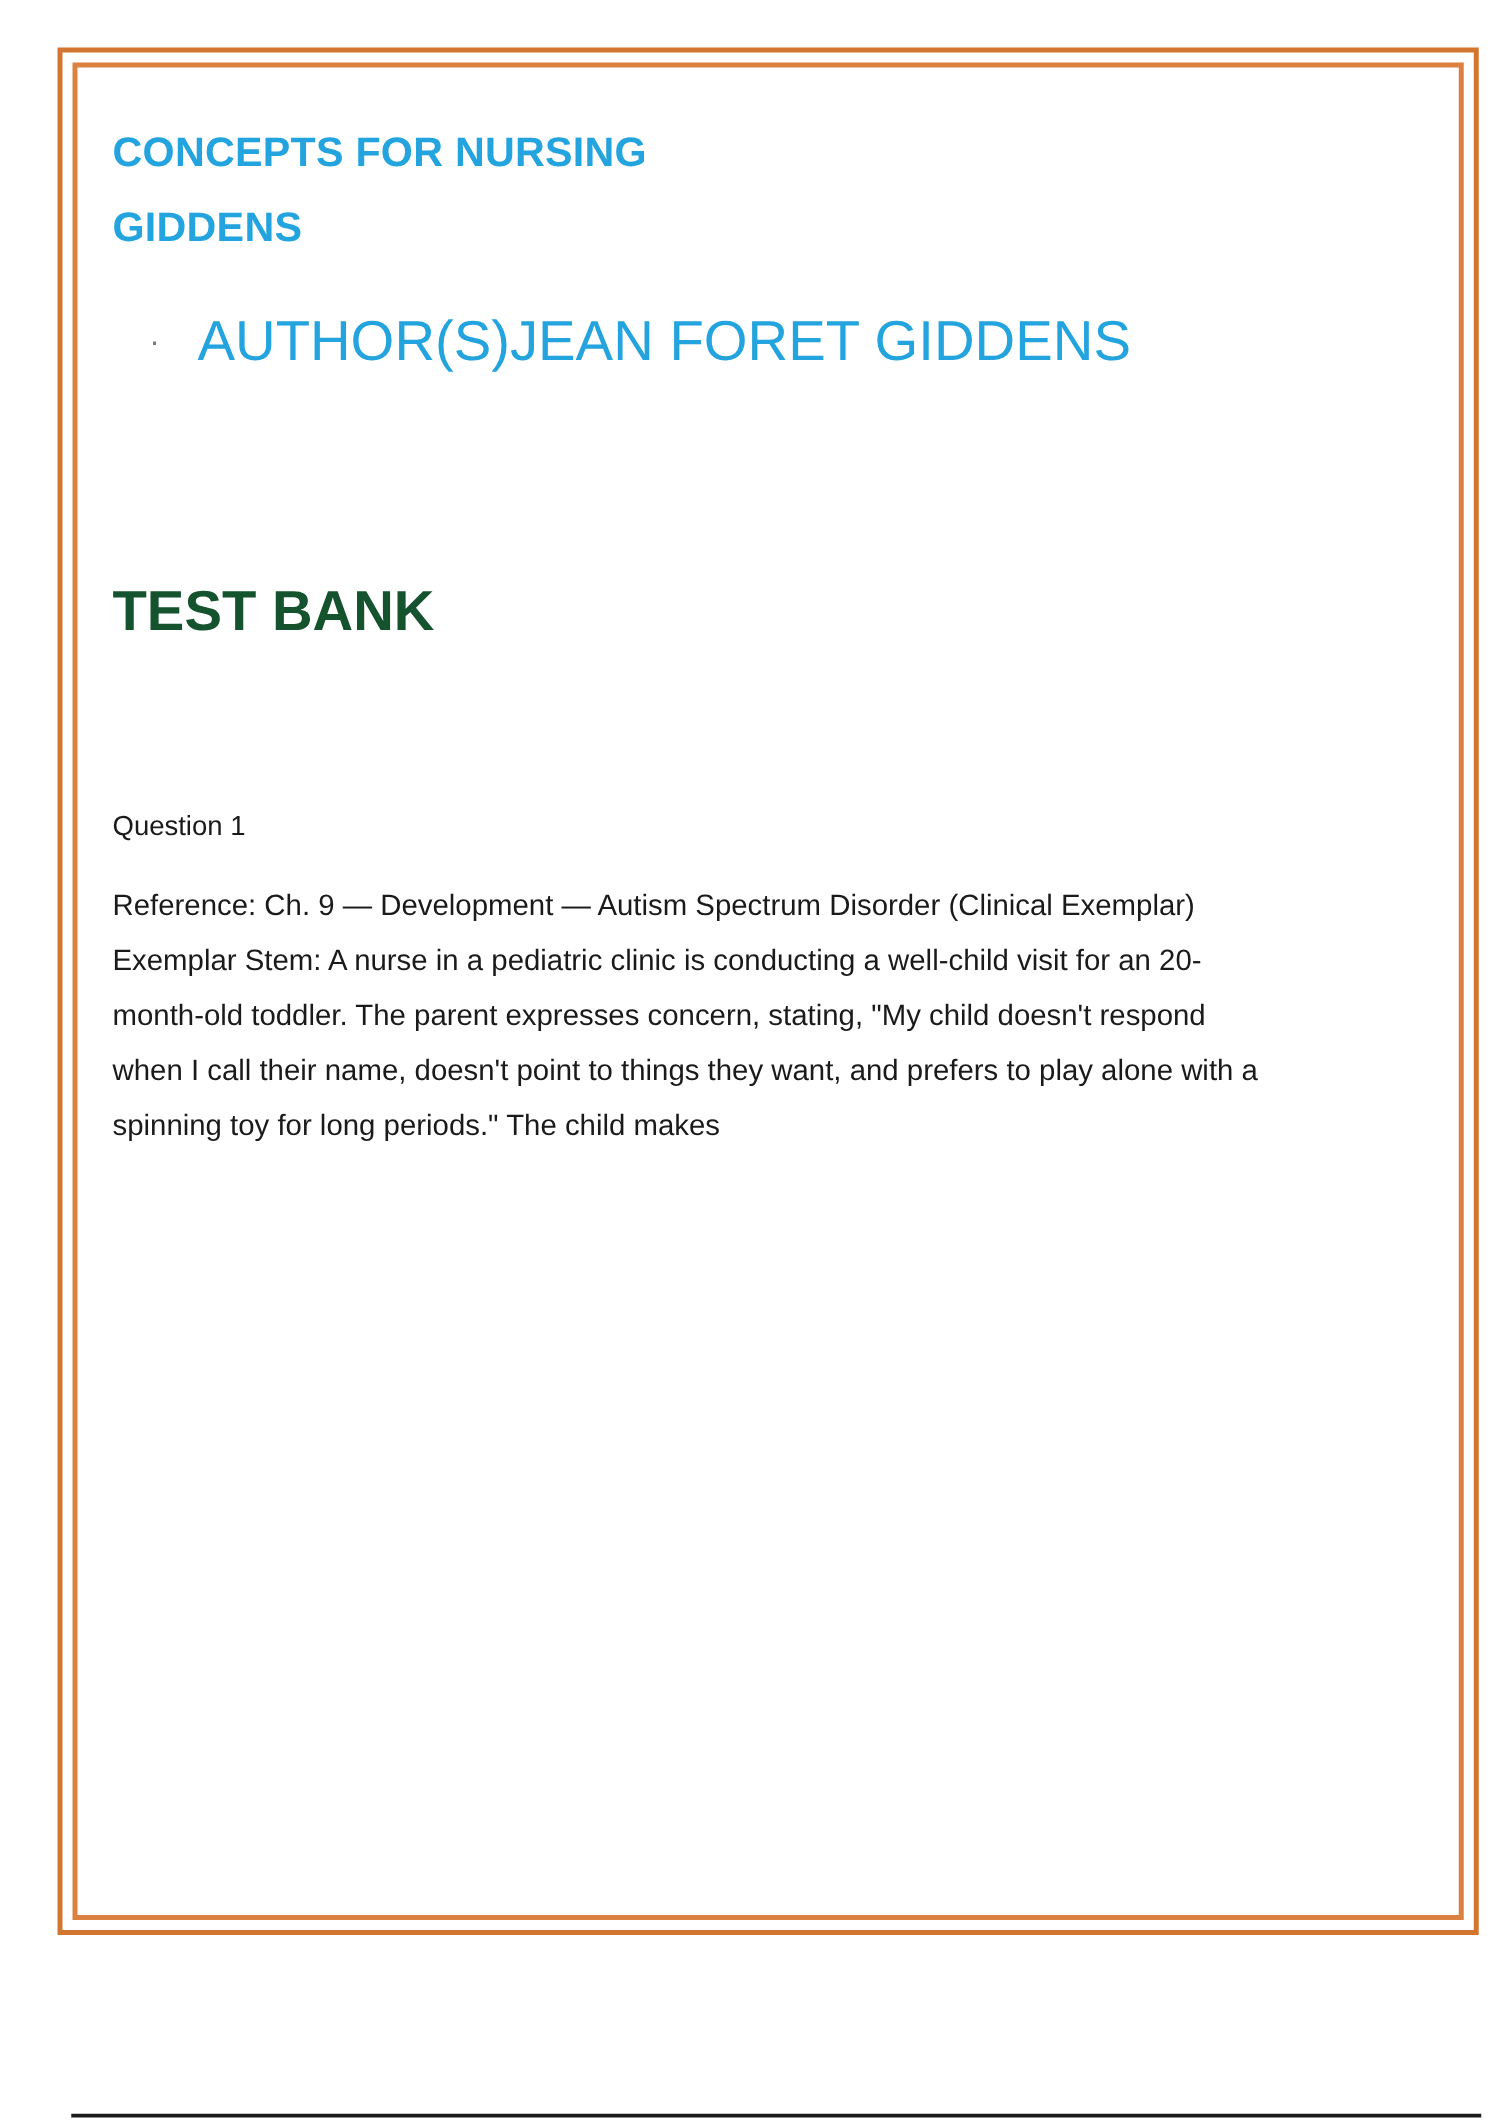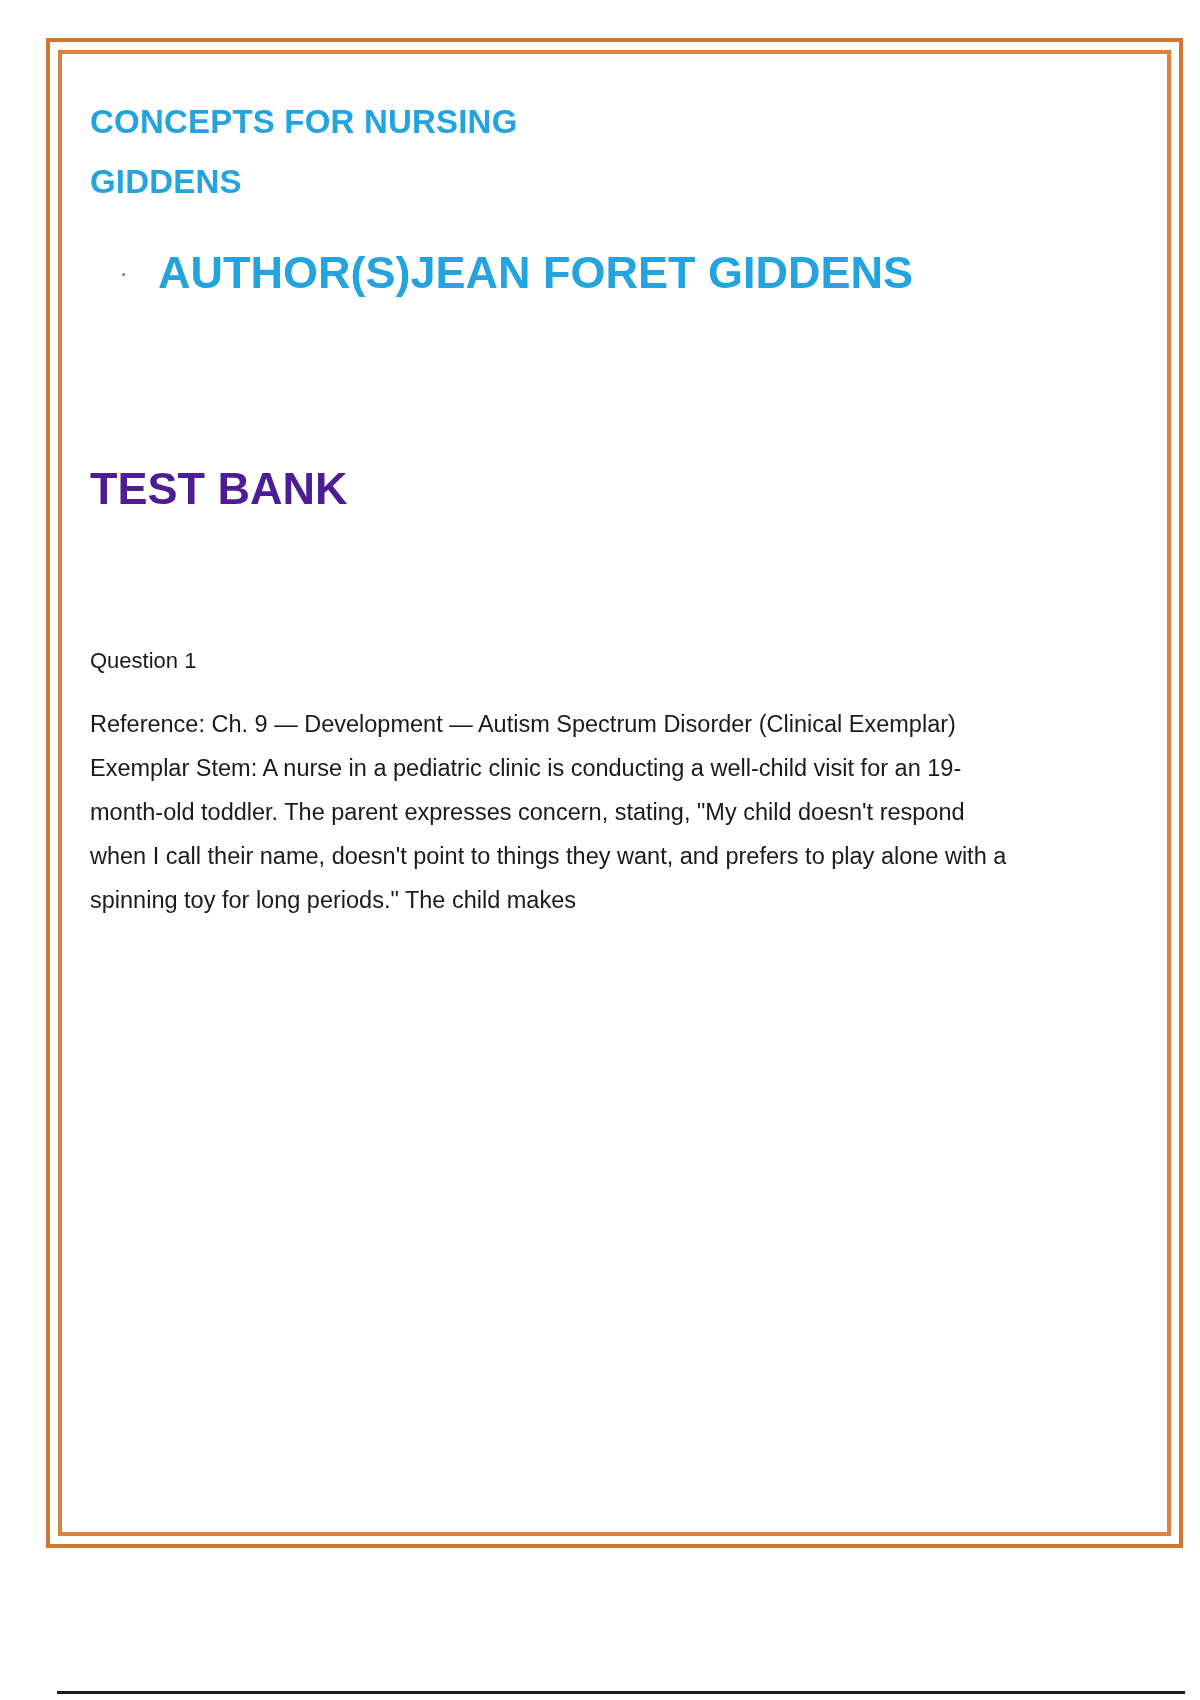--- a/index.html
+++ b/index.html
@@ -66,27 +66,27 @@
     font-size: 26px;
     line-height: 1.05;
     width: 38px;
     flex: 0 0 38px;
     text-align: left;
     padding-top: 22px;
   }
   .author-text {
     color: #23A4DE;
     font-size: 45px;
-    font-weight: bold;
+    font-weight: normal;
     line-height: 1.82;
     flex: 1;
   }
 
   .testbank {
-    color: #4c1d95;
+    color: #14532d;
     font-size: 45px;
     font-weight: bold;
     margin-top: 148px;
     line-height: 1.2;
   }
 
   
   .qblock {
     margin-top: 130px;
     color: #1a1a1a;
@@ -134,18 +134,18 @@
     <span class="author-text">AUTHOR(S)JEAN FORET GIDDENS</span>
   </div>
 
   <div class="testbank">TEST BANK</div>
 
   <div class="qblock">
     <div class="q-number">Question 1</div>
 
     <div class="q-para"><b>Reference:</b><span> Ch. 9 — Development — Autism Spectrum Disorder (Clinical Exemplar)</span></div>
 
-    <div class="q-para"><b>Exemplar Stem:</b><span> A nurse in a pediatric clinic is conducting a well-child visit for an 19-month-old toddler. The parent expresses concern, stating, "My child doesn't respond when I call their name, doesn't point to things they want, and prefers to play alone with a spinning toy for long periods." The child makes</span></div>
+    <div class="q-para"><b>Exemplar Stem:</b><span> A nurse in a pediatric clinic is conducting a well-child visit for an 20-month-old toddler. The parent expresses concern, stating, "My child doesn't respond when I call their name, doesn't point to things they want, and prefers to play alone with a spinning toy for long periods." The child makes</span></div>
   </div>
 
 </div>
 
 <div class="bottom-rule"></div>
 
 </body></html>

